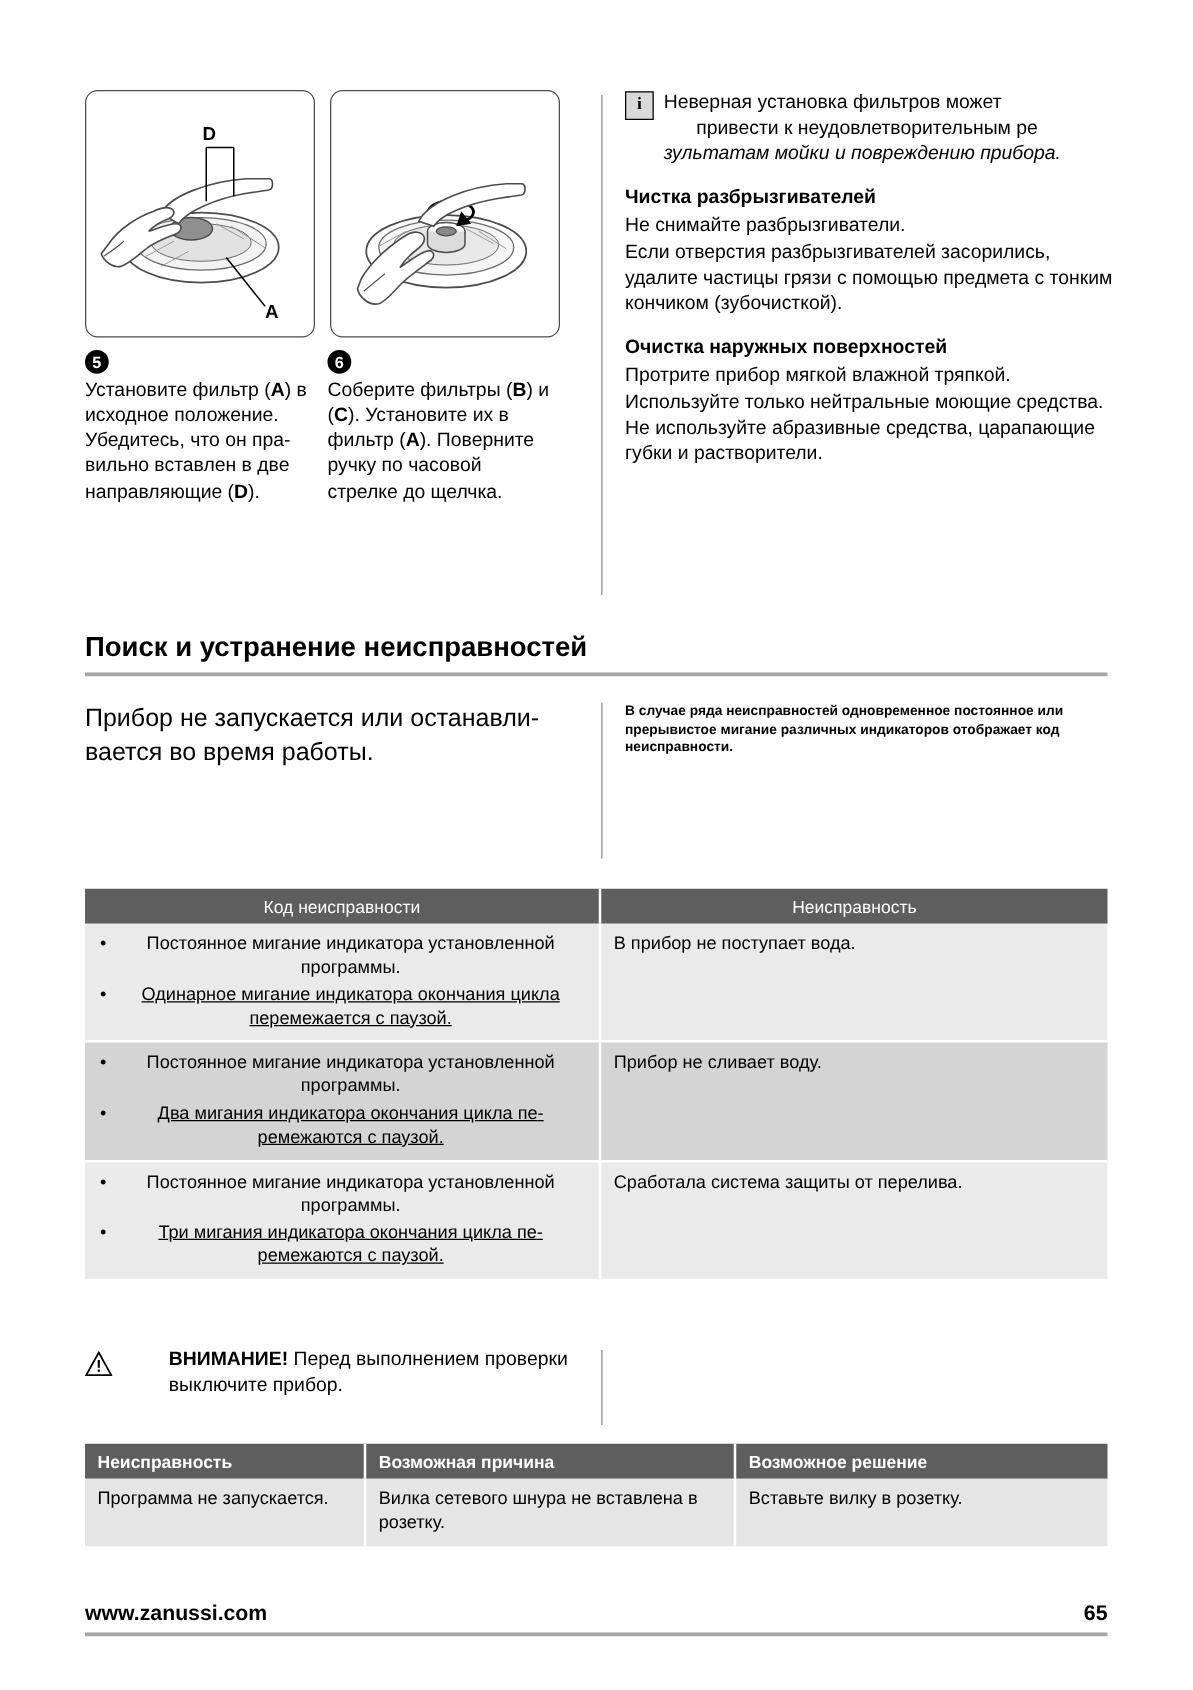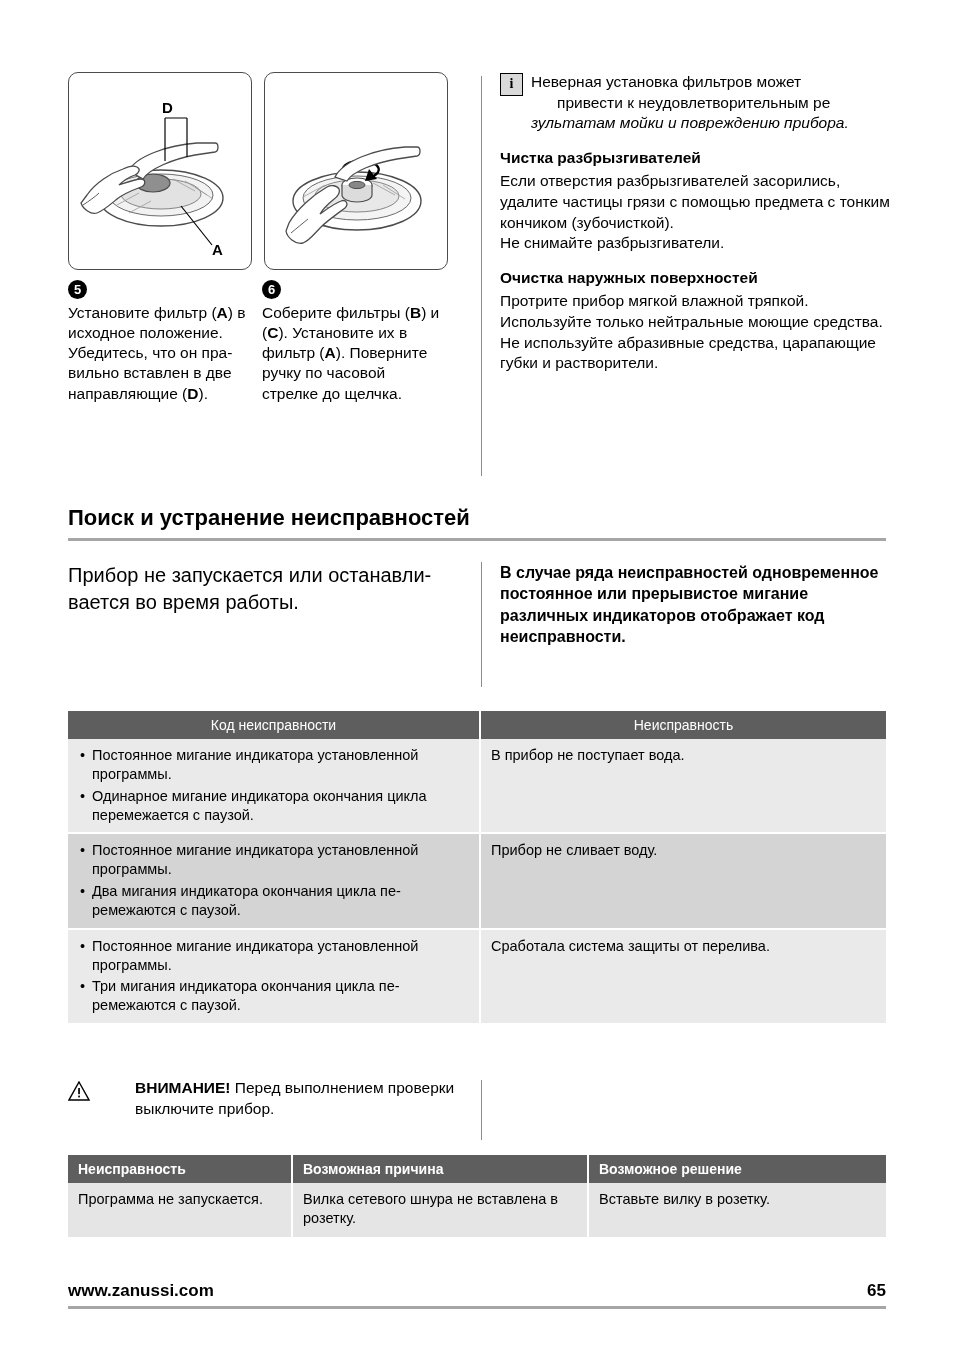--- a/index.html
+++ b/index.html
@@ -165,21 +165,21 @@
     top: 0;
     width: 1px;
     height: 125px;
     background: #8c8c8c;
   }
   .ts-right {
     position: absolute;
     left: 432px;
     top: 0;
     width: 390px;
-    font-size: 16px;
+    font-size: 11px;
     line-height: 1.33;
     font-weight: bold;
   }
 
   
   .table1 {
     position: absolute;
     left: 68px;
     top: 711px;
     width: 818px;
@@ -205,22 +205,23 @@
     border-bottom: 2px solid #fff;
   }
   .table1 td:last-child { border-right: none; }
   .row-a td { background: #eaeaea; }
   .row-b td { background: #d4d4d4; }
   .bullets { margin: 0; padding: 0; list-style: none; }
   .bullets li {
     position: relative;
     padding-left: 14px;
     margin-bottom: 3px;
-  }
-  .bullets li:last-child { margin-bottom: 0; }
+    text-align: center;
+  }
+  .bullets li:last-child { margin-bottom: 0; text-decoration: underline; }
   .bullets li:before {
     content: "\2022";
     position: absolute;
     left: 2px;
     top: 0;
   }
 
   
   .warning-wrap {
     position: absolute;
@@ -380,22 +381,22 @@
       <div class="note-block">
         <div class="info-icon">i</div>
         <div class="note-text">
           <span>Неверная установка фильтров может</span>
           <span class="cont">привести к неудовлетворительным ре­</span>
           <span class="cont2">зультатам мойки и повреждению прибора.</span>
         </div>
       </div>
 
       <div class="sub-head">Чистка разбрызгивателей</div>
+      <p class="para">Не снимайте разбрызгиватели.</p>
       <p class="para">Если отверстия разбрызгивателей засори­лись, удалите частицы грязи с помощью предмета с тонким кончиком (зубочист­кой).</p>
-      <p class="para">Не снимайте разбрызгиватели.</p>
 
       <div class="sub-head">Очистка наружных поверхностей</div>
       <p class="para">Протрите прибор мягкой влажной тряпкой. Используйте только нейтральные моющие средства. Не используйте абразивные средства, царапающие губки и растворите­ли.</p>
     </div>
 
   </div>
 
   <div class="section-title-wrap">
     <h1 class="section-title">Поиск и устранение неисправностей</h1>
     <div class="section-rule"></div>

